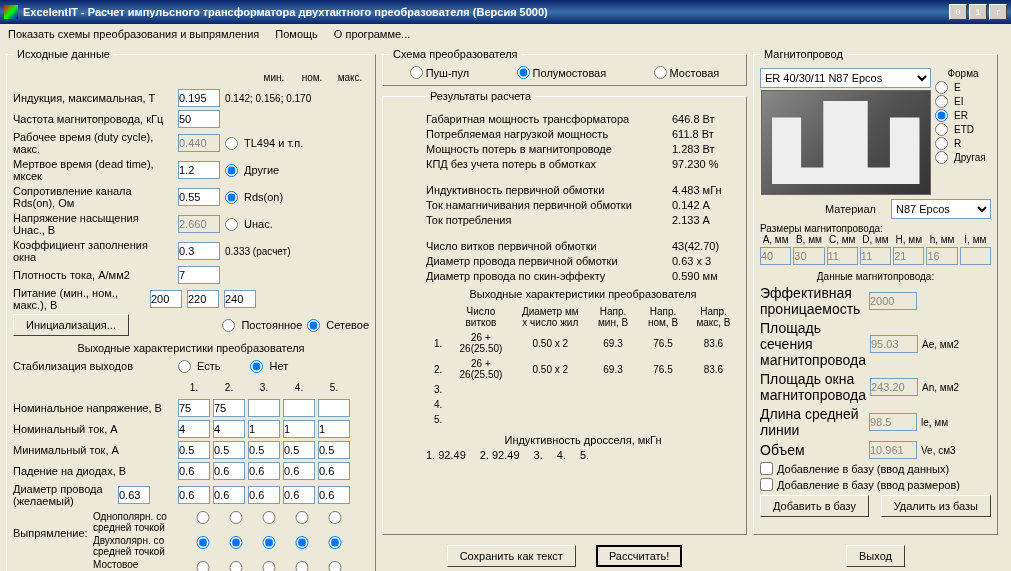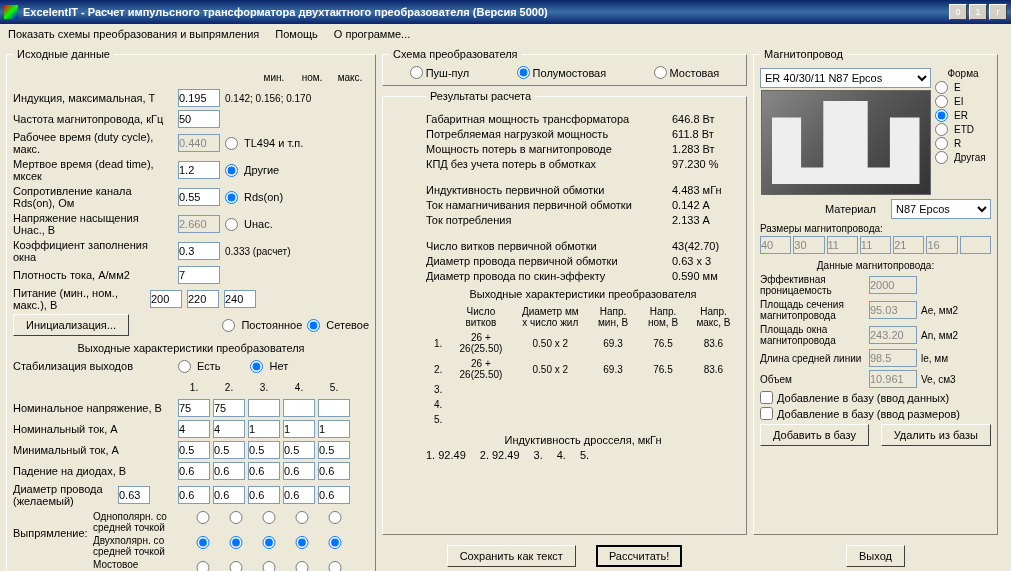--- a/index.html
+++ b/index.html
@@ -113,21 +113,21 @@
   border: 1px solid #666;
 }
 .core-shape {
   position: absolute; inset: 10px;
   background: #eee;
   clip-path: polygon(0 100%, 0 20%, 20% 20%, 20% 80%, 35% 80%, 35% 0%, 65% 0%, 65% 80%, 80% 80%, 80% 20%, 100% 20%, 100% 100%);
 }
 .dim-grid { display: grid; grid-template-columns: repeat(6, 1fr); gap: 2px; font-size: 10px; text-align: center; }
 .dim-grid input { width: 100%; }
 .data-row { display: flex; align-items: center; margin: 3px 0; gap: 4px; }
-.data-row .dl { flex: 0 0 105px; font-size: 10px; }
+.data-row .dl { flex: 0 0 105px; font-size: 14px; }
 .data-row input { width: 48px; }
 .data-row .du { flex: 1; font-size: 10px; }
 .chk { display: flex; align-items: center; gap: 4px; font-size: 11px; margin: 3px 0; }
 .bottom-btns { display: flex; gap: 20px; padding-top: 6px; }
 .rect-radio-grid { display: grid; grid-template-columns: 20px 20px 20px 20px 20px; gap: 12px 13px; justify-content: start; }
 </style>
 </head>
 <body>
 
 <div class="titlebar">
@@ -537,20 +537,29 @@
       </div>
 
       <div style="display:flex; justify-content:flex-end; align-items:center; gap:15px; margin:2px 0;">
         <span>Материал</span>
         <select style="width:100px;">
           <option>N87 Epcos</option>
         </select>
       </div>
 
       <div style="font-size:10px; margin-top:4px;">Размеры магнитопровода:</div>
+      <div class="dim-grid" id="dim-hdrs" style="grid-template-columns:repeat(7,1fr);">
+          <span>A, мм</span>
+          <span>B, мм</span>
+          <span>C, мм</span>
+          <span>D, мм</span>
+          <span>H, мм</span>
+          <span>h, мм</span>
+          <span>I, мм</span>
+        </div>
       <div class="dim-grid" id="dim-vals" style="grid-template-columns:repeat(7,1fr); margin-top:2px;">
           <input type="text" disabled="" value="40" style="">
           <input type="text" disabled="" value="30" style="">
           <input type="text" disabled="" value="11" style="">
           <input type="text" disabled="" value="11" style="">
           <input type="text" disabled="" value="21" style="">
           <input type="text" disabled="" value="16" style="">
           <input type="text" disabled="" style="">
         </div>
 

